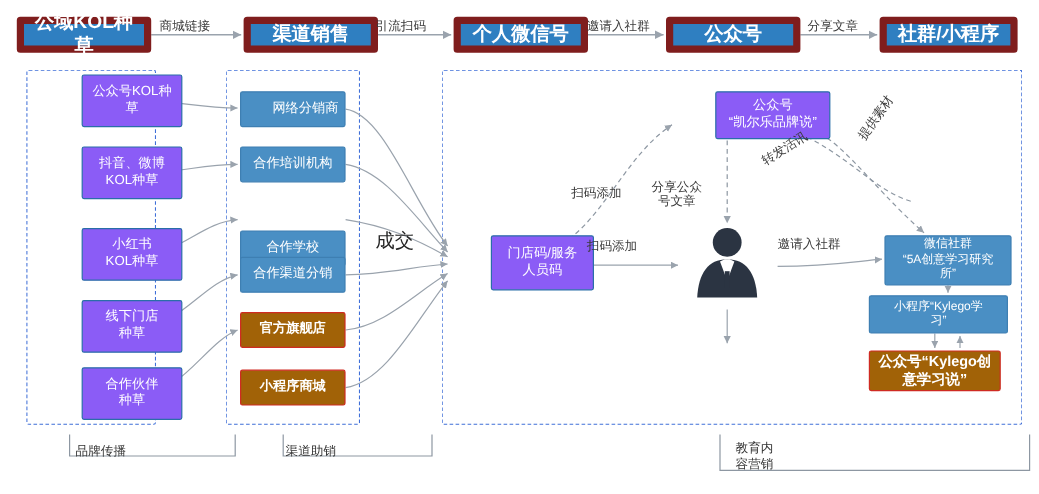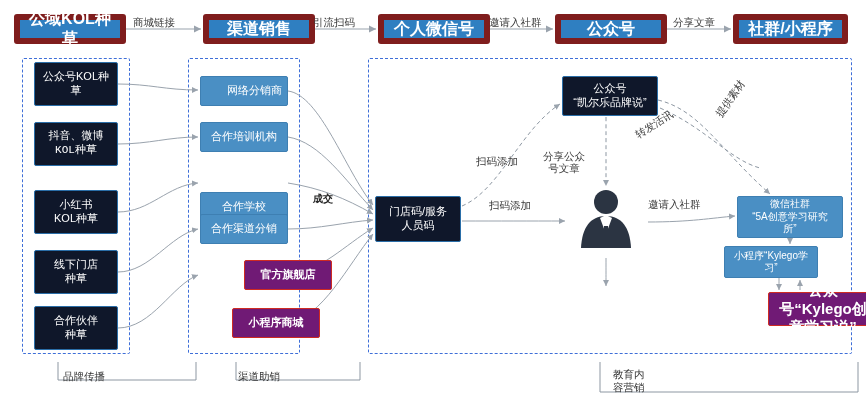--- a/index.html
+++ b/index.html
@@ -32,35 +32,35 @@
   }
   .hdr {
     background: #2f7fc1;
     border: 6px solid #7f1d1d;
     font-size: 16px;
     font-weight: bold;
     color: #ffffff;
     border-radius: 3px;
   }
   .blue-box {
-    background: #0f172a;
+    background: #8b5cf6;
     border: 1px solid #2a6ea8;
     color: #fff;
+    margin-left: 34px;
   }
   .mid-box {
     background: #4a8fc4;
     border: 1px solid #3e7fb2;
     color: #fff;
   }
   .red-box {
-    background: #701a75;
+    background: #a16207;
     border: 1px solid #cf2b22;
     color: #fff;
     font-weight: bold;
-    margin-left: 44px;
   }
   .edge-label {
     position: absolute;
     font-size: 10.5px;
     color: #3b3b3b;
     background: transparent;
     white-space: nowrap;
     line-height: 1.15;
   }
   .dash-group {
@@ -167,21 +167,21 @@
     </div>
 
   <div class="edge-label" style="left:133px; top:16px;">商城链接</div>
   <div class="edge-label" style="left:313px; top:16px;">引流扫码</div>
   <div class="edge-label" style="left:489px; top:16px;">邀请入社群</div>
   <div class="edge-label" style="left:673px; top:16px;">分享文章</div>
 
   <div class="node blue-box" style="left:34px; top:62px; width:84px; height:44px;">
       <span>公众号KOL种草</span>
     </div>
-  <div class="node blue-box" style="left:34px; top:122px; width:84px; height:44px; white-space:pre-line;"><span style="white-space:pre-line;font-family:Liberation Mono, monospace;">抖音、微博
+  <div class="node blue-box" style="left:34px; top:122px; width:84px; height:44px; white-space:pre-line;"><span style="white-space:pre-line;">抖音、微博
 KOL种草</span></div>
   <div class="node blue-box" style="left:34px; top:190px; width:84px; height:44px;">
       <span style="white-space:pre-line;">小红书
 KOL种草</span>
     </div>
   <div class="node blue-box" style="left:34px; top:250px; width:84px; height:44px;">
       <span style="white-space:pre-line;">线下门店
 种草</span>
     </div>
   <div class="node blue-box" style="left:34px; top:306px; width:84px; height:44px;">
@@ -197,21 +197,21 @@
     </div>
   <div class="node mid-box" style="left:200px; top:168px; width:88px; height:30px;margin-top:24px;">
       <span>合作学校</span>
     </div>
   <div class="node mid-box" style="left:200px; top:214px; width:88px; height:30px;">
       <span>合作渠道分销</span>
     </div>
   <div class="node red-box" style="left:200px; top:260px; width:88px; height:30px;">
       <span>官方旗舰店</span>
     </div>
-  <div class="node red-box" style="left:188px; top:308px; width:88px; height:30px;">
+  <div class="node red-box" style="left:200px; top:308px; width:88px; height:30px;">
       <span>小程序商城</span>
     </div>
 
   <div class="node blue-box" style="left:375px; top:196px; width:86px; height:46px;">
       <span style="white-space:pre-line;">门店码/服务
 人员码</span>
     </div>
   <div class="node blue-box" style="left:562px; top:76px; width:96px; height:40px;">
       <span style="white-space:pre-line;">公众号
 “凯尔乐品牌说”</span>
@@ -224,30 +224,30 @@
       <path d="M30 32 L36 48 L42 32 L38 30 L34 30 Z" fill="#ffffff"></path>
       <rect x="34" y="40" width="4" height="14" fill="#2b3442"></rect>
     </svg>
   </div>
 
   <div class="node mid-box" style="left:737px; top:196px; width:106px; height:42px; font-size:10px;">
       <span style="white-space:pre-line;">微信社群
 “5A创意学习研究
 所”</span>
     </div>
-  <div class="node mid-box" style="left:724px; top:246px; width:94px; height:32px; font-size:10px;">
+  <div class="node mid-box" style="left:724px; top:246px; width:116px; height:32px; font-size:10px;">
       <span style="white-space:pre-line;">小程序“Kylego学
 习”</span>
     </div>
-  <div class="node red-box" style="left:724px; top:292px; width:110px; height:34px; font-size:15px;">
+  <div class="node red-box" style="left:724px; top:292px; width:110px; height:34px; font-size:12px;">
       <span style="white-space:pre-line;">公众号“Kylego创
 意学习说”</span>
     </div>
 
-  <div class="edge-label" style="left:313px; top:193px; font-size:10px; font-weight:bold; color:#222;">成交</div>
+  <div class="edge-label" style="left:313px; top:193px; font-size:16px; font-weight:normal; color:#222;">成交</div>
   <div class="edge-label" style="left:476px; top:155px;">扫码添加</div>
   <div class="edge-label" style="left:489px; top:199px;">扫码添加</div>
   <div class="edge-label" style="left:543px; top:150px; white-space:pre-line; text-align:center;">分享公众
 号文章</div>
   <div class="edge-label" style="left:633px; top:130px; transform:rotate(-32deg); transform-origin:left top;">转发活讯</div>
   <div class="edge-label" style="left:713px; top:112px; transform:rotate(-55deg); transform-origin:left top;">提供素材</div>
   <div class="edge-label" style="left:648px; top:198px;">邀请入社群</div>
 
   <div class="bottom-label" style="left:63px; top:370px;">品牌传播</div>
   <div class="bottom-label" style="left:238px; top:370px;">渠道助销</div>

